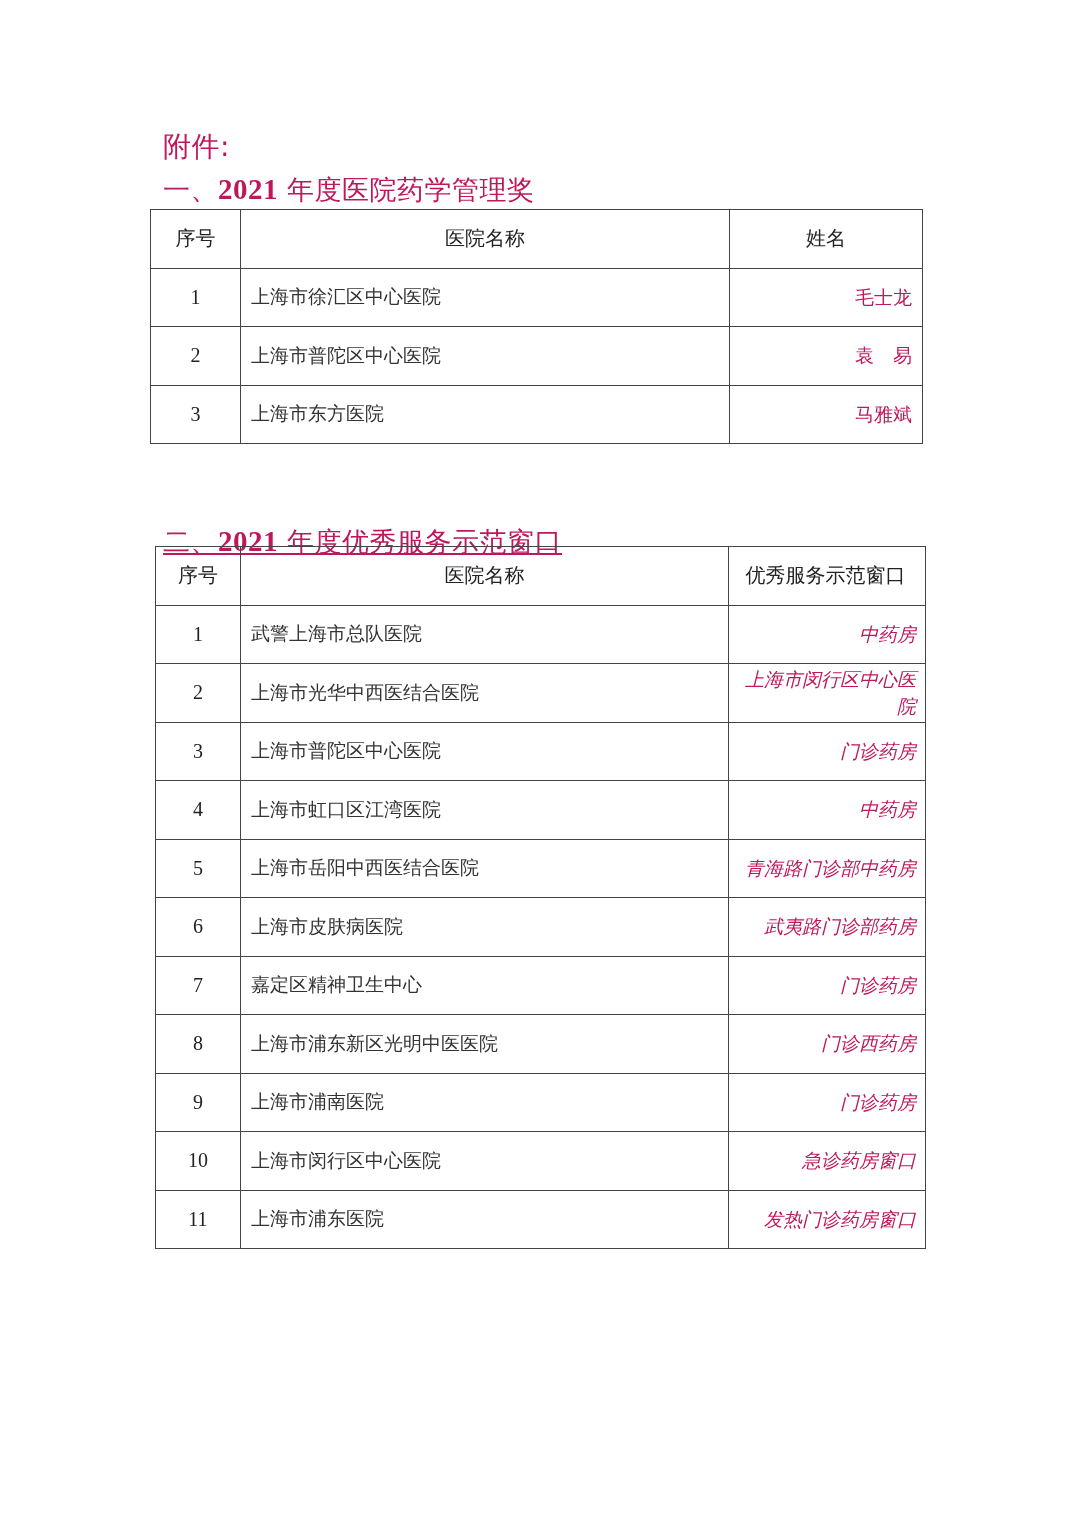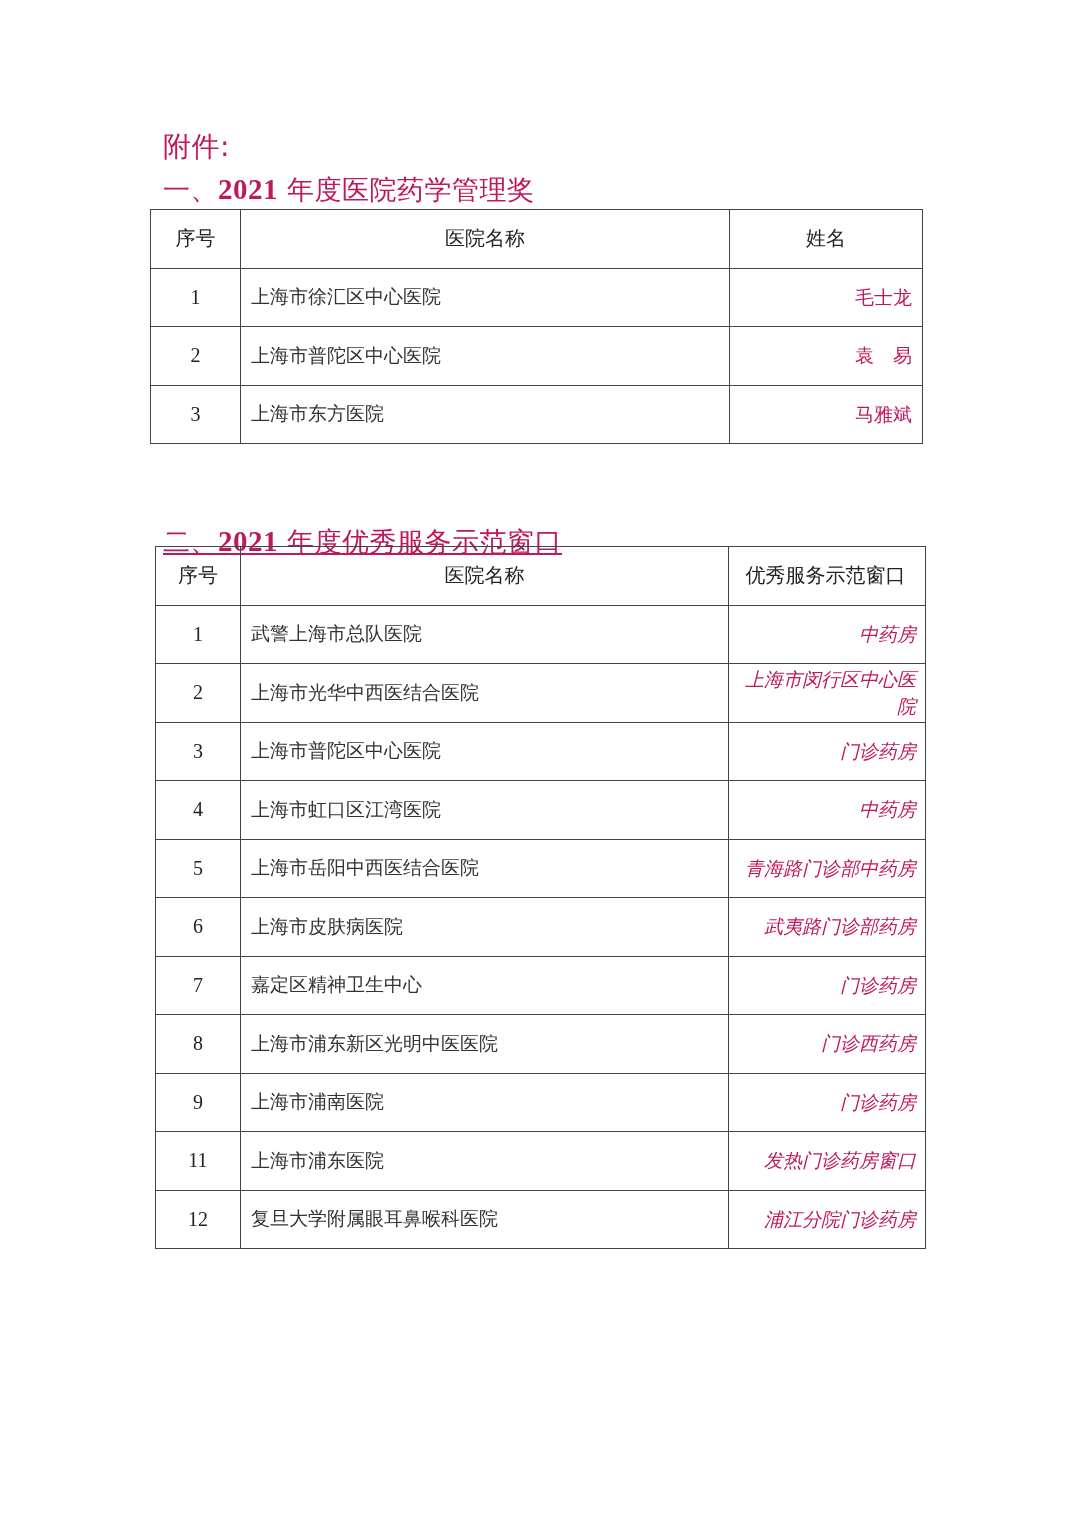--- a/index.html
+++ b/index.html
@@ -119,23 +119,23 @@
       <td class="num">8</td>
       <td class="name">上海市浦东新区光明中医医院</td>
       <td class="right wrap">门诊西药房</td>
     </tr>
     <tr>
       <td class="num">9</td>
       <td class="name">上海市浦南医院</td>
       <td class="right wrap">门诊药房</td>
     </tr>
     <tr>
+      <td class="num">10</td>
+      <td class="name">上海市闵行区中心医院</td>
+      <td class="right wrap">急诊药房窗口</td>
+    </tr>
+    <tr>
       <td class="num">11</td>
       <td class="name">上海市浦东医院</td>
       <td class="right wrap">发热门诊药房窗口</td>
-    </tr>
-    <tr>
-      <td class="num">12</td>
-      <td class="name">复旦大学附属眼耳鼻喉科医院</td>
-      <td class="right wrap">浦江分院门诊药房</td>
     </tr>
   </tbody>
 </table>
 
 </body></html>

